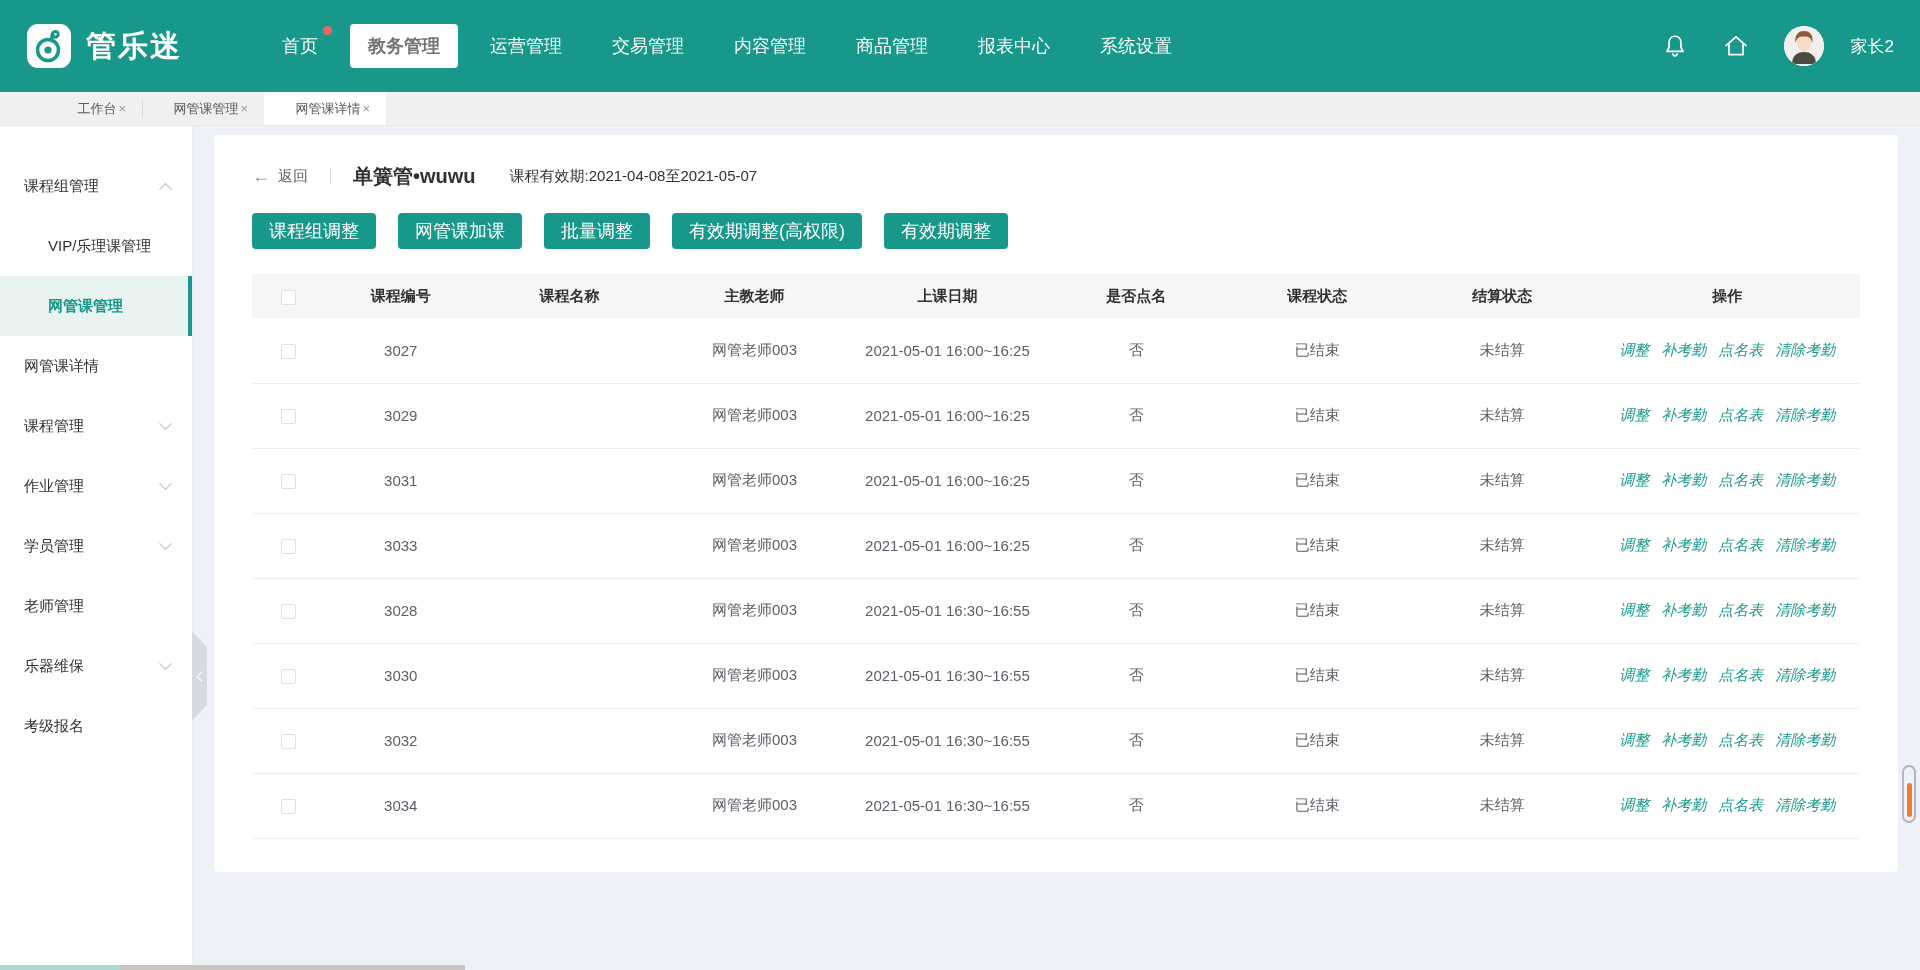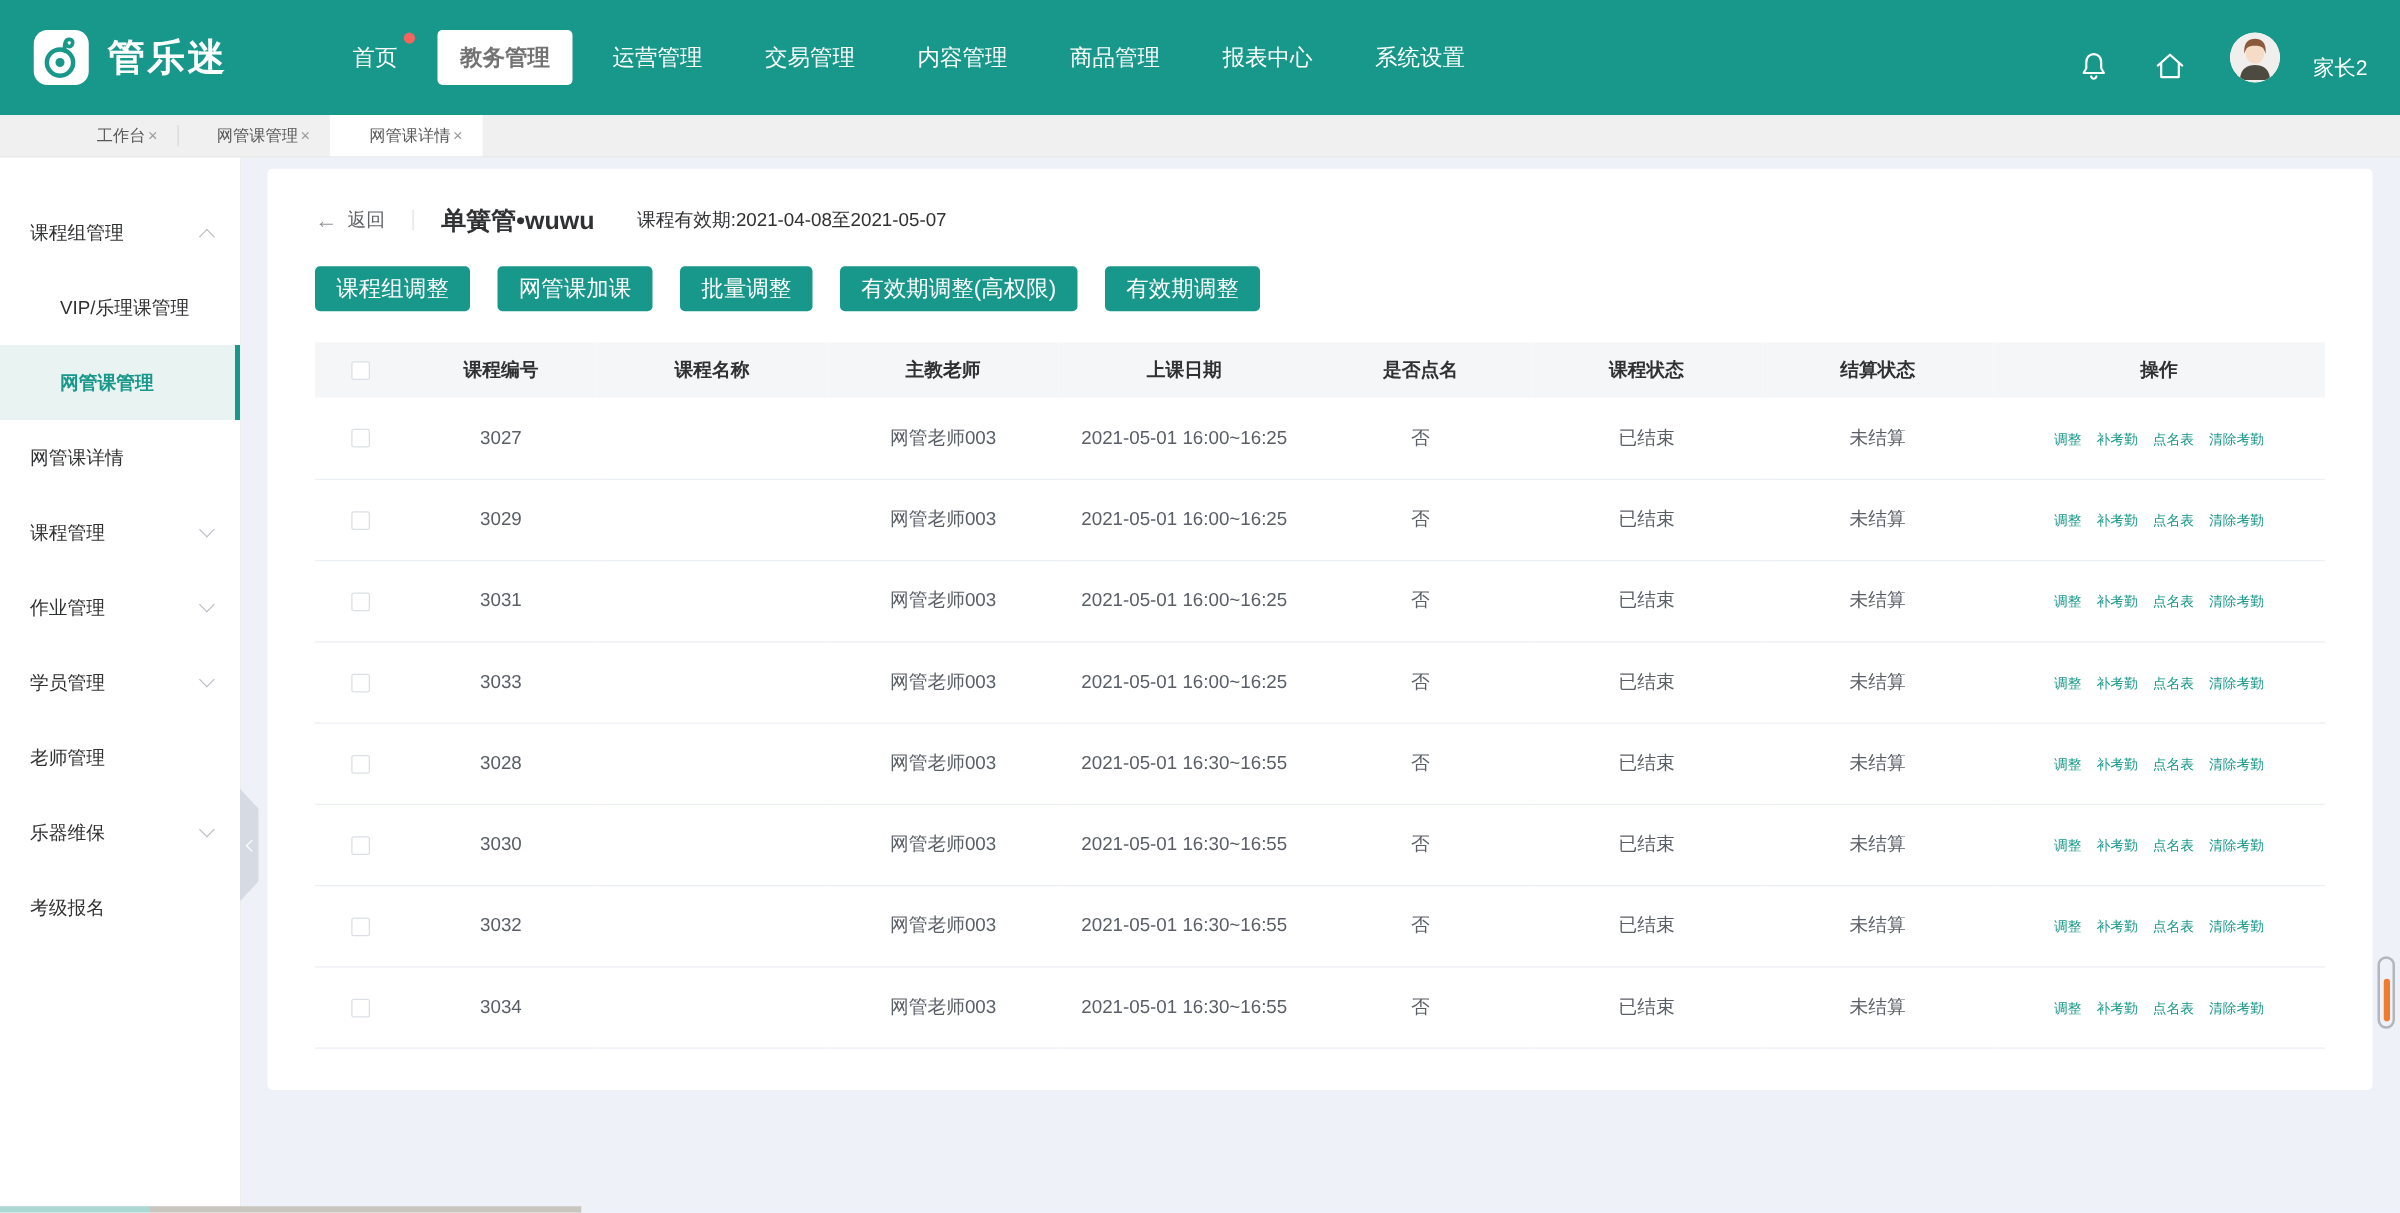--- a/index.html
+++ b/index.html
@@ -8,21 +8,21 @@
   :root { --accent:#18988a; }
 
   
   .topnav { height:92px; background:var(--accent); display:flex; align-items:center; padding:0 26px; }
   .brand { display:flex; align-items:center; gap:14px; min-width:210px; cursor:pointer; }
   .brand-name { color:#fff; font-size:30px; font-weight:700; letter-spacing:2px; }
   .mainnav { display:flex; align-items:center; gap:14px; flex:1; padding-left:28px; }
   .nav-item { position:relative; color:#fff; font-size:18px; padding:10px 18px; border-radius:4px; cursor:pointer; white-space:nowrap; }
   .nav-item.active { background:#fff; color:#737373; font-weight:700; }
   .nav-badge { position:absolute; top:2px; right:4px; width:9px; height:9px; border-radius:50%; background:#f5655f; }
-  .nav-right { display:flex; align-items:flex-end; gap:35px; }
+  .nav-right { display:flex; align-items:center; gap:35px; }
   .nav-icon { width:26px; height:26px; cursor:pointer; }
   .avatar { width:40px; height:40px; border-radius:50%; background:#fff; overflow:hidden; cursor:pointer; }
   .user-name { color:#fff; font-size:17px; margin-left:-8px; cursor:pointer; }
 
   
   .tabbar { height:34px; background:#f0f0f0; display:flex; align-items:stretch; padding-left:20px; border-bottom:1px solid #e6e6e6; }
   .tab { width:122px; display:flex; align-items:center; justify-content:flex-end; padding:0 14px 0 18px;
          font-size:13px; color:#595959; cursor:pointer; position:relative; }
   .tab + .tab::before { content:""; position:absolute; left:0; top:8px; bottom:8px; width:1px; background:#d8d8d8; }
   .tab.active { background:#fff; }
@@ -57,21 +57,21 @@
   .toolbar { display:flex; gap:22px; margin-top:24px; }
   .btn { background:var(--accent); color:#fff; border:none; height:36px; padding:0 17px; font-size:18px;
          border-radius:4px; cursor:pointer; font-family:Liberation Sans, sans-serif; }
 
   table { width:100%; border-collapse:collapse; margin-top:25px; table-layout:fixed; }
   col.c-sel{width:4.5%} col.c-id{width:9.5%} col.c-name{width:11.5%} col.c-teacher{width:11.5%}
   col.c-date{width:12.5%} col.c-roll{width:11%} col.c-status{width:11.5%} col.c-settle{width:11.5%} col.c-ops{width:16.5%}
   thead th { background:#f5f6f7; height:44px; font-size:15px; font-weight:700; color:#303133; text-align:center; }
   tbody td { height:65px; text-align:center; font-size:15px; color:#5a5e66; border-bottom:1px solid #ebeef5; }
   .cb { width:15px; height:15px; border:1px solid #dcdfe6; border-radius:2px; background:#fff; display:inline-block; vertical-align:middle; cursor:pointer; }
-  .ops a { color:var(--accent); text-decoration:none; font-size:11px; margin:0 6px; cursor:pointer; white-space:nowrap; }
+  .ops a { color:var(--accent); text-decoration:none; font-size:15px; margin:0 6px; cursor:pointer; white-space:nowrap;font-style:italic; }
 
   
   .vscroll { position:absolute; right:4px; top:765px; width:14px; height:58px; border:2px solid #b3b6bb; border-radius:8px; background:transparent; cursor:pointer; }
   .vscroll .thumb { position:absolute; left:3px; bottom:4px; width:4.5px; height:34px; background:#f07b2f; border-radius:3px; }
   .hscroll { position:absolute; left:0; bottom:0; width:1920px; height:5px; background:#eef1f8; }
   .hscroll .seg-teal { position:absolute; left:0; top:0; height:5px; width:120px; background:#abd8d2; cursor:pointer; }
   .hscroll .seg-thumb { position:absolute; left:120px; top:0; height:5px; width:345px; background:#c9c6c0; cursor:pointer; }
 </style>
 </head>
 <body>

